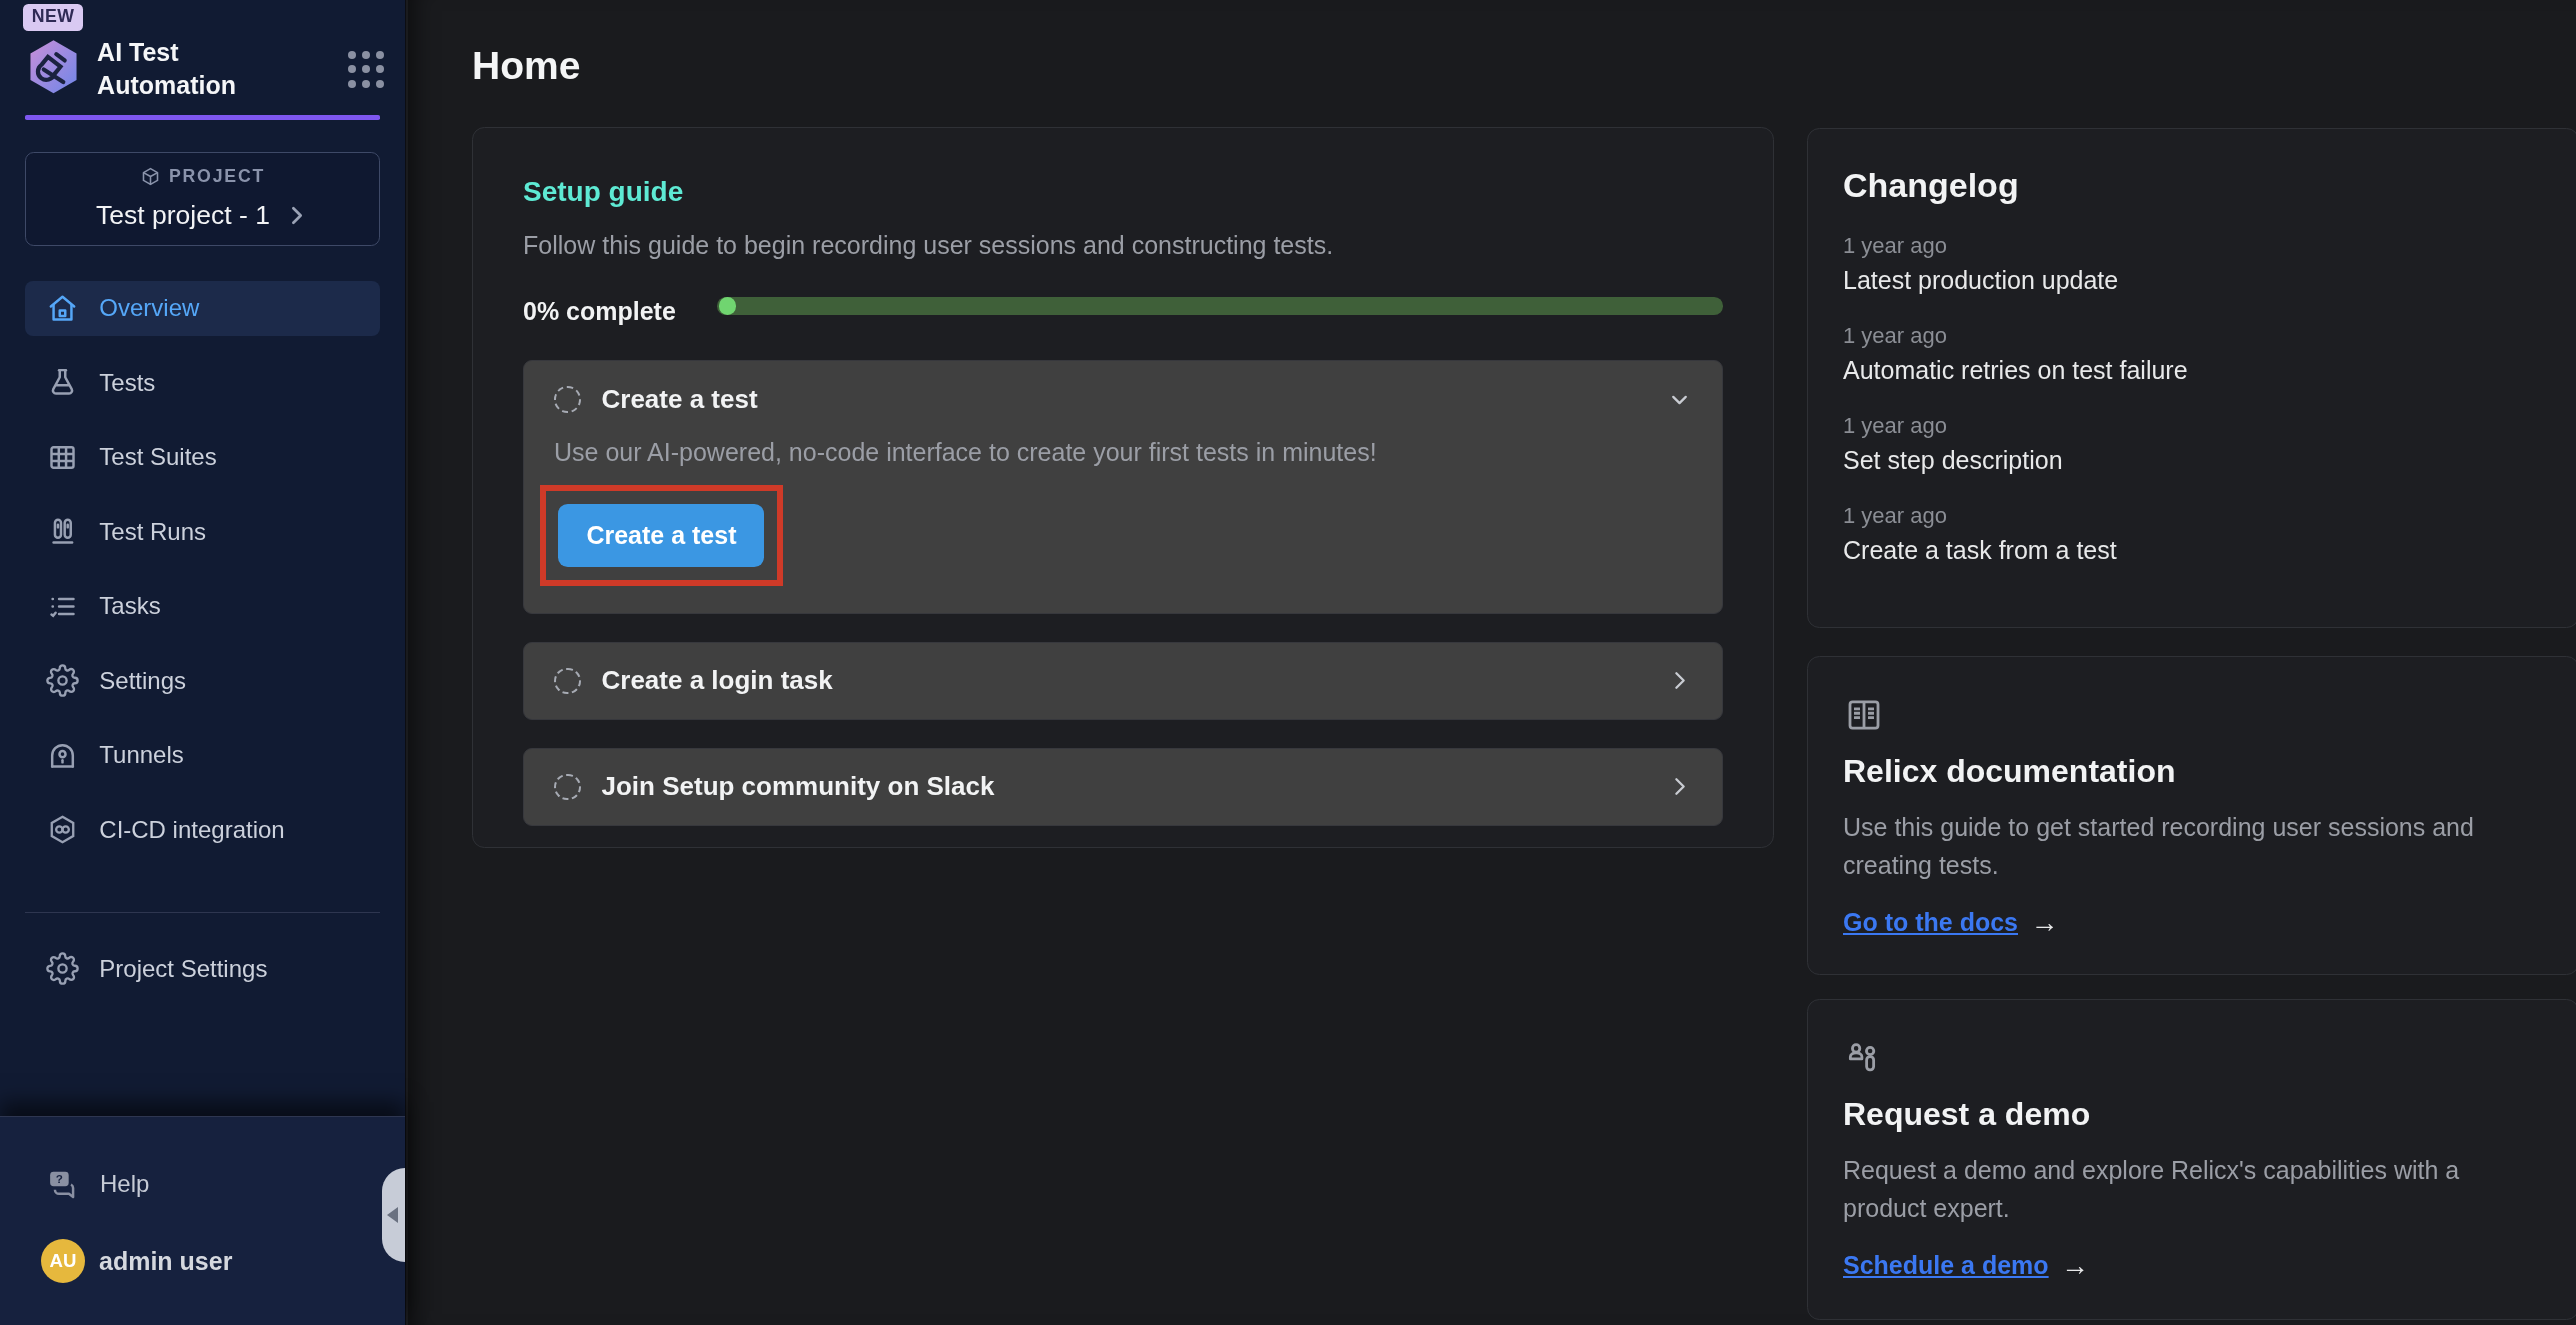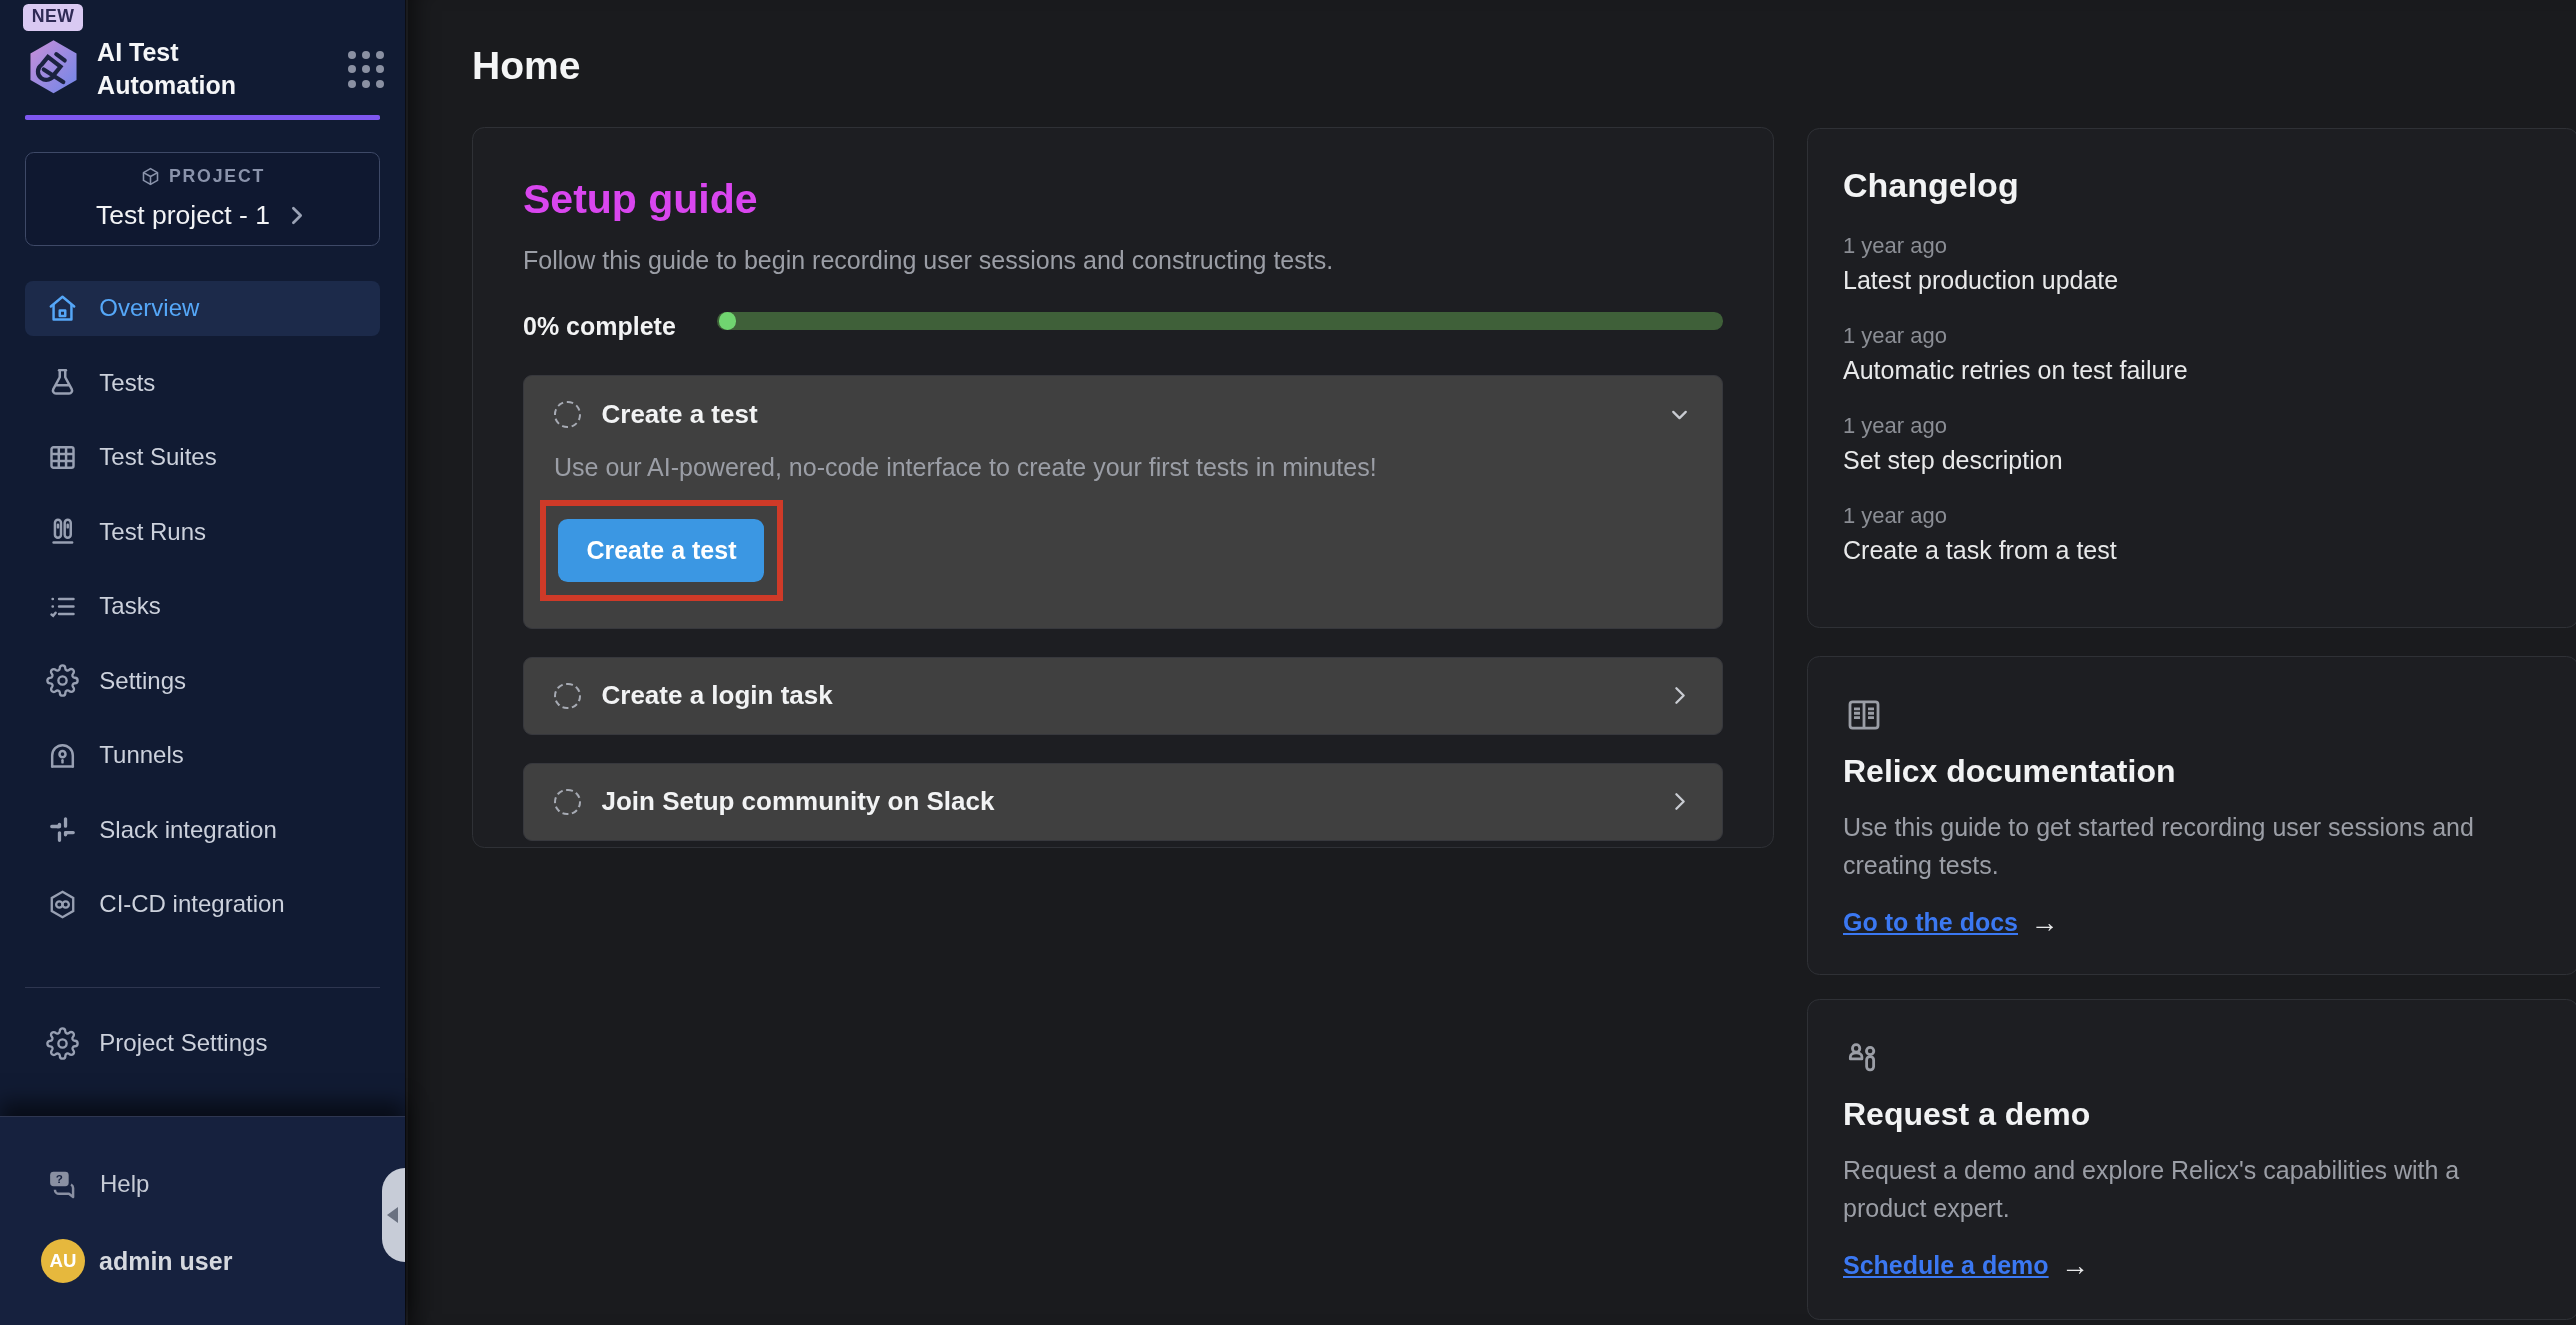--- a/index.html
+++ b/index.html
@@ -68,21 +68,21 @@
   
   .main {
     position:absolute; left:408px; top:0; width:2168px; height:1325px;
     box-shadow:inset 23px 0 23px -17.7px rgba(0,0,0,.55); padding:44px 0 0 64px;
   }
   .page-title { font-size:39px; font-weight:bold; color:#f4f5f6; }
   .card {
     background:#1d1e22; border:0.9px solid #2f3136; border-radius:12.4px;
   }
   .setup-card { width:1302px; height:721px; margin-top:39px; padding:48px 50px; }
-  .setup-title { font-size:41px; font-weight:bold; color:#d946ef; }
+  .setup-title { font-size:28px; font-weight:bold; color:#5eead4; }
   .setup-desc { margin-top:23px; font-size:25px; color:#9b9ea6; }
   .progress-row { display:flex; align-items:flex-start; margin-top:37px; }
   .progress-label { font-size:25px; font-weight:bold; color:#f2f3f4; }
   .progress-track {
     position:relative; flex:1; height:17.7px; margin-left:41px; background:#3f6039; border-radius:8.8px;
   }
   .progress-dot { position:absolute; left:1.8px; top:0; width:17.7px; height:17.7px; border-radius:50%; background:#70d570; }
   .step { border:0.9px solid #37383d; background:#404040; border-radius:9px; }
   .step-1 { margin-top:34px; padding:23px 30px 26.5px; }
   .step-head { display:flex; align-items:center; cursor:pointer; }
@@ -220,27 +220,20 @@
     <div class="nav-item">
       <span class="nicon"><svg viewBox="0 0 24 24" fill="none" stroke="currentColor" stroke-width="1.8" stroke-linecap="round">
             <path d="M4.5 20v-8a7.5 7.5 0 0 1 15 0v8"></path>
             <path d="M4.5 20h15"></path>
             <circle cx="12" cy="11" r="2.2"></circle>
             <path d="M12 15.5V17"></path>
           </svg></span>
       <span class="nlabel">Tunnels</span>
     </div>
     <div class="nav-item">
-      <span class="nicon"><svg viewBox="0 0 24 24" fill="none" stroke="currentColor" stroke-width="2.4" stroke-linecap="round">
-            <path d="M14.2 4.2v5.4M9.8 14.4v5.4M4.2 9.8h5.4M14.4 14.2h5.4"></path>
-            <path d="M9.8 9.8H8.2M14.2 14.2h1.6M9.8 8.2V9.8M14.2 15.8v-1.6"></path>
-          </svg></span>
-      <span class="nlabel">Slack integration</span>
-    </div>
-    <div class="nav-item">
       <span class="nicon"><svg viewBox="0 0 24 24" fill="none" stroke="currentColor" stroke-width="1.7">
             <path d="M12 2.8l7.8 4.5v9.4L12 21.2l-7.8-4.5V7.3z"></path>
             <circle cx="9.7" cy="12" r="2.3"></circle>
             <circle cx="14.3" cy="12" r="2.3"></circle>
           </svg></span>
       <span class="nlabel">CI-CD integration</span>
     </div>
   </nav>
 
   <div class="side-divider" style="margin-top:55px;"></div>

